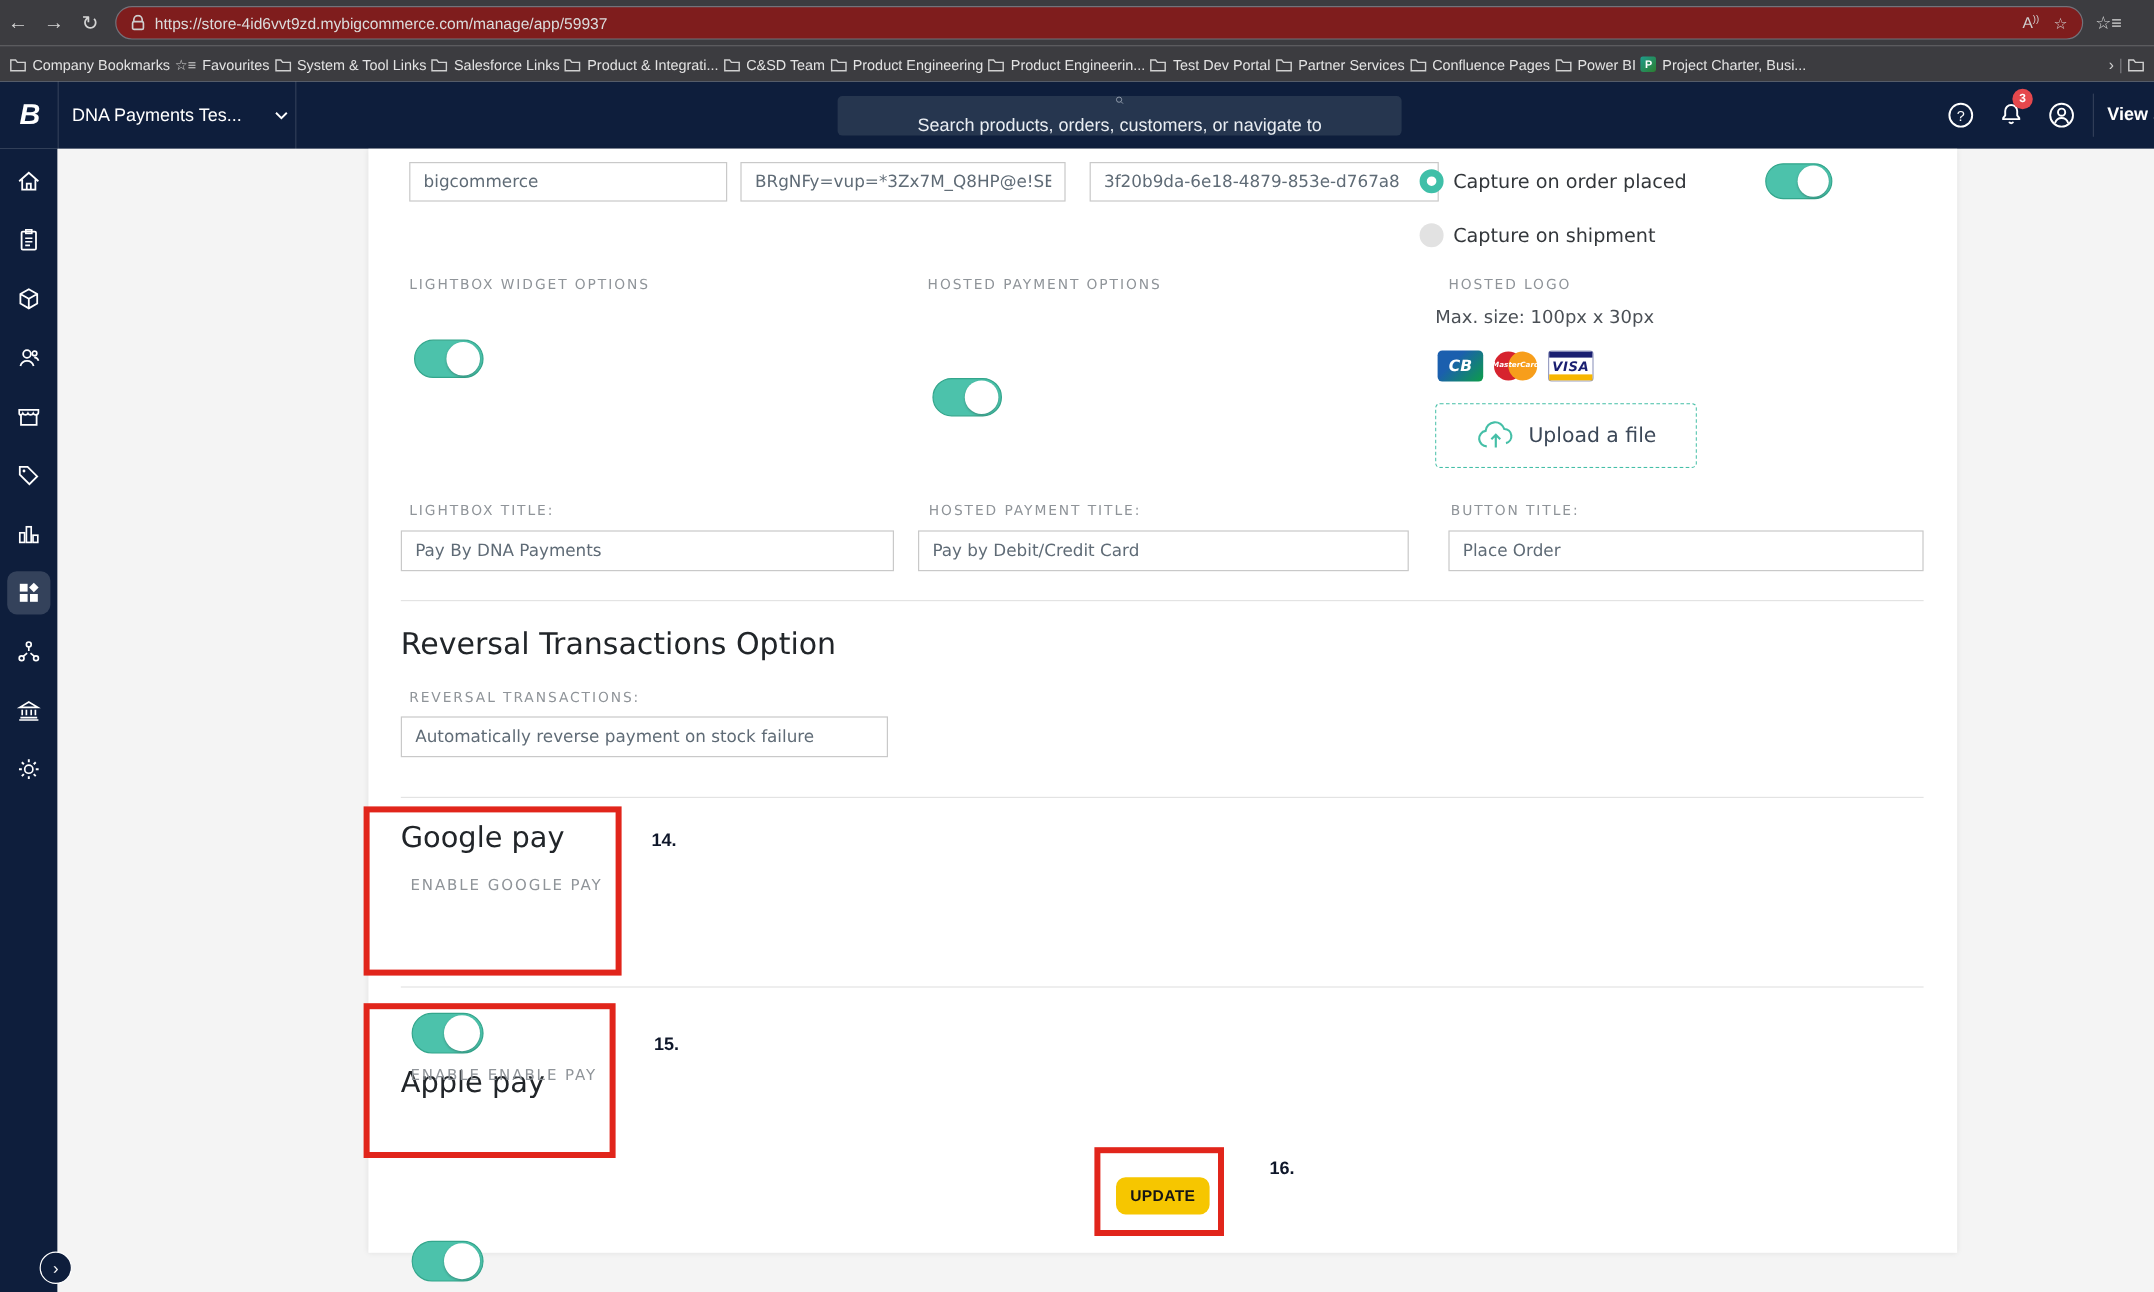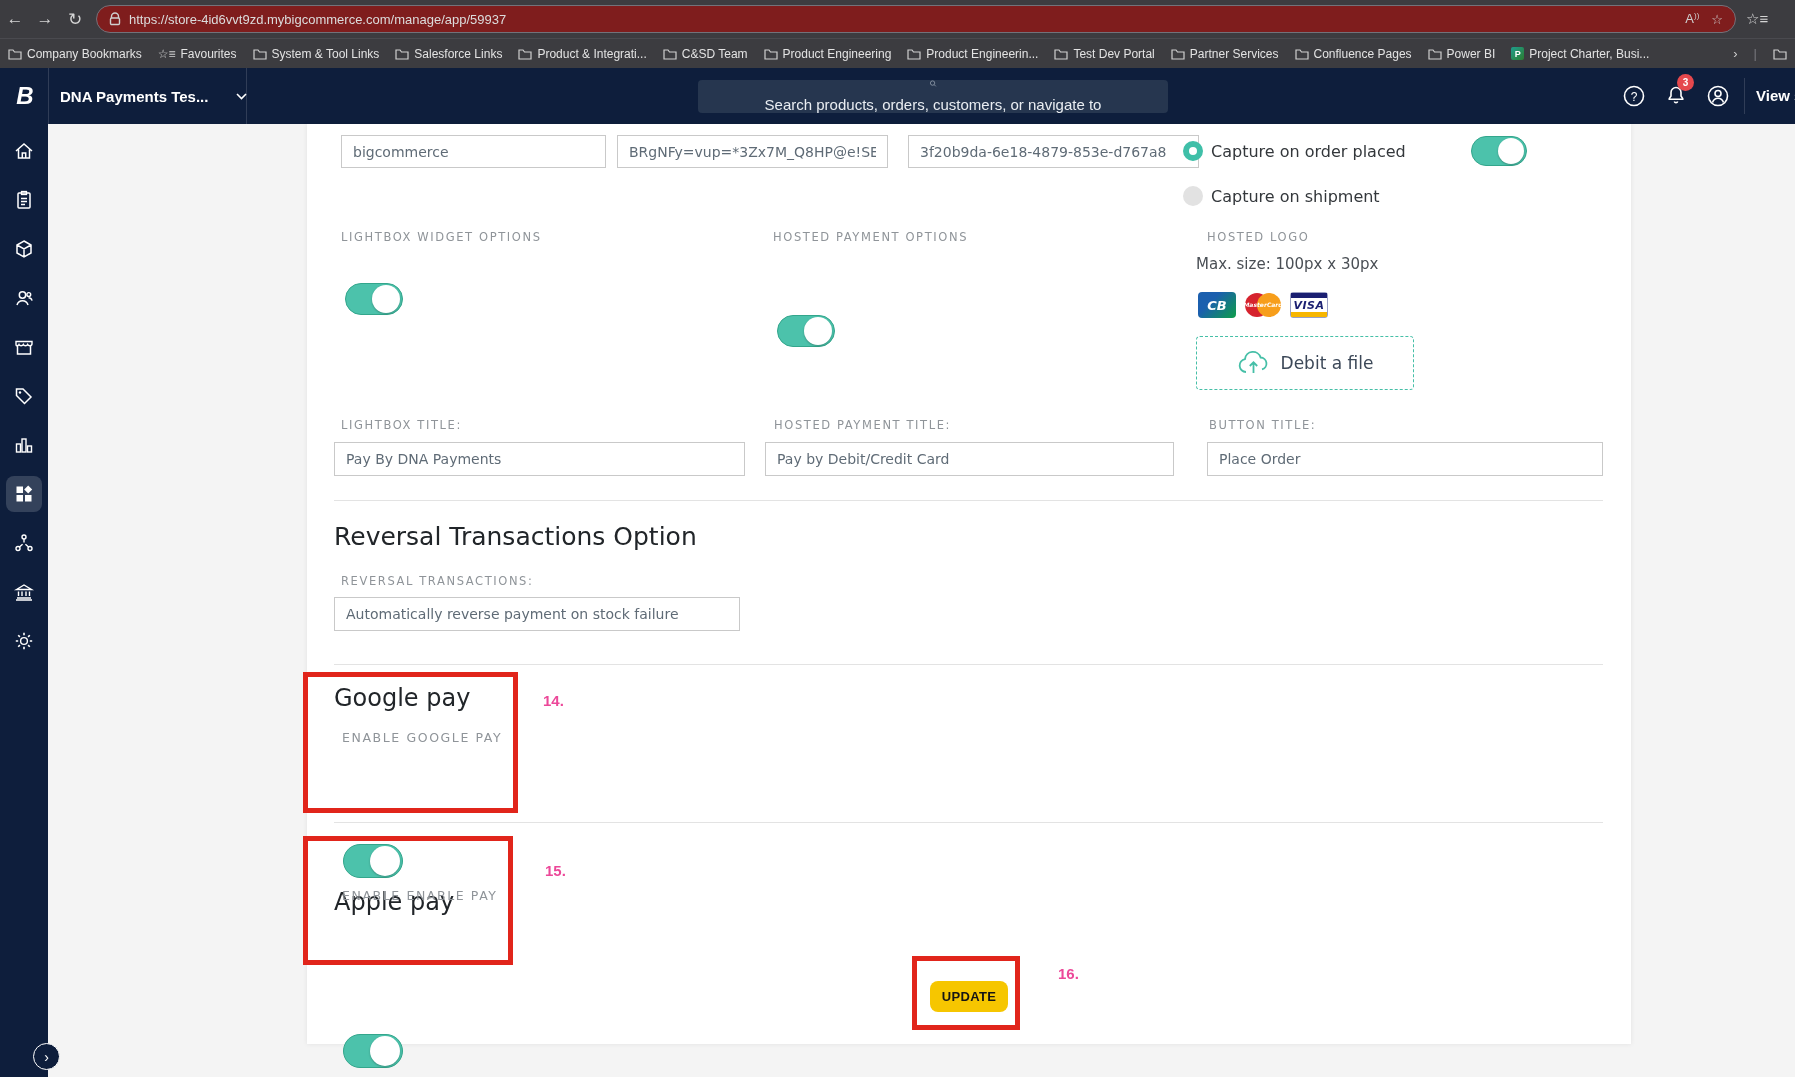--- a/index.html
+++ b/index.html
@@ -7,32 +7,32 @@
   body { position:relative; background:#f4f4f4; font-family:"Liberation Sans",sans-serif; overflow:hidden; }
 
   
   .brow1 { position:absolute; left:0; top:0; width:1795px; height:38px; background:#3c3c40; display:flex; align-items:center; }
   .navbtn { width:30px; text-align:center; color:#d5d5d5; font-size:17px; cursor:pointer; }
   .url-pill { margin-left:6px; width:1640px; height:28px; background:#7f1d1d; border:1px solid #72727a; border-radius:14px; display:flex; align-items:center; padding:0 12px; }
   .url-text { flex:1; color:#dcdcdc; font-size:13px; white-space:nowrap; overflow:hidden; margin-left:8px; }
   .pill-ic { color:#cfcfcf; font-size:13px; margin-left:12px; }
   .favhub { color:#d5d5d5; font-size:15px; margin-left:10px; }
 
-  .brow2 { position:absolute; left:0; top:38px; width:1795px; height:30px; background:#3c3c40; border-top:1px solid #4a4a4f; display:flex; align-items:center; padding:0 8px; gap:16px; }
+  .brow2 { position:absolute; left:0; top:38px; width:1795px; height:30px; background:#3c3c40; border-top:1px solid #4a4a4f; display:flex; align-items:center; padding:0 8px; gap:4px; }
   .bm { display:flex; align-items:center; gap:5px; color:#e3e3e3; font-size:12px; white-space:nowrap; cursor:pointer; }
   .bm svg { flex:none; }
   .proj-ic { width:13px; height:13px; border-radius:2px; background:linear-gradient(135deg,#1e9e8e,#2c7d2f); display:inline-flex; align-items:center; justify-content:center; color:#fff; font-size:9px; font-weight:bold; }
   .bm-chev { margin-left:auto; color:#cfcfcf; font-size:13px; }
   .bm-sep { color:#77777d; font-size:13px; }
 
   
   .apphead { position:absolute; left:0; top:68px; width:1795px; height:56px; background:#0e1e3c; }
   .hline { position:absolute; top:0; width:1px; height:56px; background:rgba(255,255,255,.14); }
   .logo-b { position:absolute; left:11px; top:13px; width:28px; height:30px; color:#fff; font-weight:bold; font-style:italic; font-size:24px; line-height:30px; text-align:center; }
-  .store-sw { position:absolute; left:60px; top:0; height:56px; display:flex; align-items:center; gap:28px; color:#fff; font-size:15px; font-weight:bold; cursor:pointer; }
+  .store-sw { position:absolute; left:60px; top:0; height:56px; display:flex; align-items:center; gap:28px; color:#fff; font-size:15px; font-weight:normal; cursor:pointer; }
   .hsearch { position:absolute; left:698px; top:12px; width:470px; height:33px; background:#26364f; border-radius:4px; display:flex; align-items:center; padding:0 12px; gap:9px; cursor:text;flex-direction:column; }
   .hsearch span { color:#e9edf2; font-size:15px; }
   .hic { position:absolute; top:16px; width:24px; height:24px; cursor:pointer; }
   .badge { position:absolute; left:1677px; top:6px; min-width:17px; height:17px; border-radius:9px; background:#e5484d; color:#fff; font-size:10px; font-weight:bold; text-align:center; line-height:17px; padding:0 3px; }
   .viewstore { position:absolute; left:1756px; top:19px; color:#fff; font-size:15px; font-weight:bold; white-space:nowrap; cursor:pointer; }
 
   
   .sidebar { position:absolute; left:0; top:124px; width:48px; height:953px; background:#0e1e3c; display:flex; flex-direction:column; align-items:center; padding-top:9px; gap:13px; }
   .sbit { width:36px; height:36px; display:flex; align-items:center; justify-content:center; border-radius:8px; cursor:pointer; flex:none; }
   .sbit.active { background:rgba(255,255,255,.16); }
@@ -45,21 +45,21 @@
   .tinput { border:1px solid #c9c9c9; background:#fff; color:#5f6b76; font-size:14px; padding:0 11px; font-family:"DejaVu Sans",sans-serif; white-space:nowrap; overflow:hidden; outline:none; }
   .lab { font-size:11.5px; letter-spacing:1.6px; color:#8f9499; white-space:nowrap; }
   .radio-on { width:20px; height:20px; border-radius:50%; border:6px solid #3fbfa8; background:#fff; }
   .radio-off { width:20px; height:20px; border-radius:50%; background:#e2e2e2; }
   .radlab { font-size:16px; color:#33373b; white-space:nowrap; }
   .toggle { border-radius:17px; background:#4cc2ab; border:1px solid #33a68c; position:relative; cursor:pointer; }
   .toggle .knob { position:absolute; right:2px; top:50%; transform:translateY(-50%); background:#fff; border-radius:50%; box-shadow:0 1px 2px rgba(0,0,0,.25); }
   .hdg { color:#212529; font-weight:400; white-space:nowrap; }
   .divider { position:absolute; left:27px; width:1269px; height:1px; background:#e3e3e3; }
   .redbox { position:absolute; border:5px solid #e1251b; z-index:4; pointer-events:none; }
-  .annot { position:absolute; font-family:"Liberation Sans",sans-serif; font-weight:bold; font-size:15px; color:#ec4899; }
+  .annot { position:absolute; font-family:"Liberation Sans",sans-serif; font-weight:bold; font-size:15px; color:#0f172a; }
   .upload { position:absolute; border:1.5px dashed #45bfa7; border-radius:4px; background:#fff; display:flex; align-items:center; justify-content:center; gap:10px; color:#3c4858; font-size:17px; cursor:pointer; }
   .logo-cb { width:38px; height:26px; border-radius:4px; background:linear-gradient(135deg,#1b5fae 35%,#0d9e49); color:#fff; font-weight:bold; font-style:italic; font-size:13px; display:flex; align-items:center; justify-content:center; }
   .logo-mc { width:42px; height:26px; position:relative; }
   .logo-mc .c1 { position:absolute; left:3px; top:1px; width:24px; height:24px; border-radius:50%; background:#d6232e; }
   .logo-mc .c2 { position:absolute; right:3px; top:1px; width:24px; height:24px; border-radius:50%; background:#f79e1b; }
   .logo-mc .mtxt { position:absolute; left:0; right:0; top:9px; text-align:center; color:#fff; font-size:6px; font-style:italic; font-weight:bold; z-index:2; }
   .logo-visa { width:38px; height:26px; border:1px solid #9aa0c4; border-radius:3px; background:#fff; display:flex; flex-direction:column; }
   .logo-visa .vb { height:5px; background:#1a1f71; }
   .logo-visa .vg { height:5px; background:#f7b600; }
   .logo-visa .vt { flex:1; display:flex; align-items:center; justify-content:center; color:#1a1f71; font-weight:bold; font-style:italic; font-size:11px; letter-spacing:.5px; }
@@ -315,21 +315,21 @@
           <span class="vb"></span>
           <span class="vt">VISA</span>
           <span class="vg"></span>
         </div>
     </div>
     <div class="upload" style="left:889px; top:212px; width:218px; height:54px;">
       <svg width="34" height="26" viewBox="0 0 34 26">
           <path d="M9 22a6.5 6.5 0 0 1-1-12.9A8 8 0 0 1 23.6 7.5 6 6 0 0 1 25 19.3" fill="none" stroke="#45bfa7" stroke-width="1.8"></path>
           <path d="M16.5 23V12.5M12.8 16l3.7-3.7 3.7 3.7" fill="none" stroke="#45bfa7" stroke-width="1.8"></path>
         </svg>
-      <span>Debit a file</span>
+      <span>Upload a file</span>
     </div>
 
     <span class="lab abs" style="left:34px; top:294px;">LIGHTBOX TITLE:</span>
     <input class="tinput abs" style="left: 27px; top: 318px; width: 411px; height: 34px;" readonly="" value="Pay By DNA Payments">
     <span class="lab abs" style="left:467px; top:294px;">HOSTED PAYMENT TITLE:</span>
     <input class="tinput abs" style="left: 458px; top: 318px; width: 409px; height: 34px;" readonly="" value="Pay by Debit/Credit Card">
     <span class="lab abs" style="left:902px; top:294px;">BUTTON TITLE:</span>
     <input class="tinput abs" style="left: 900px; top: 318px; width: 396px; height: 34px;" readonly="" value="Place Order">
 
     <div class="divider" style="top:376px;"></div>

